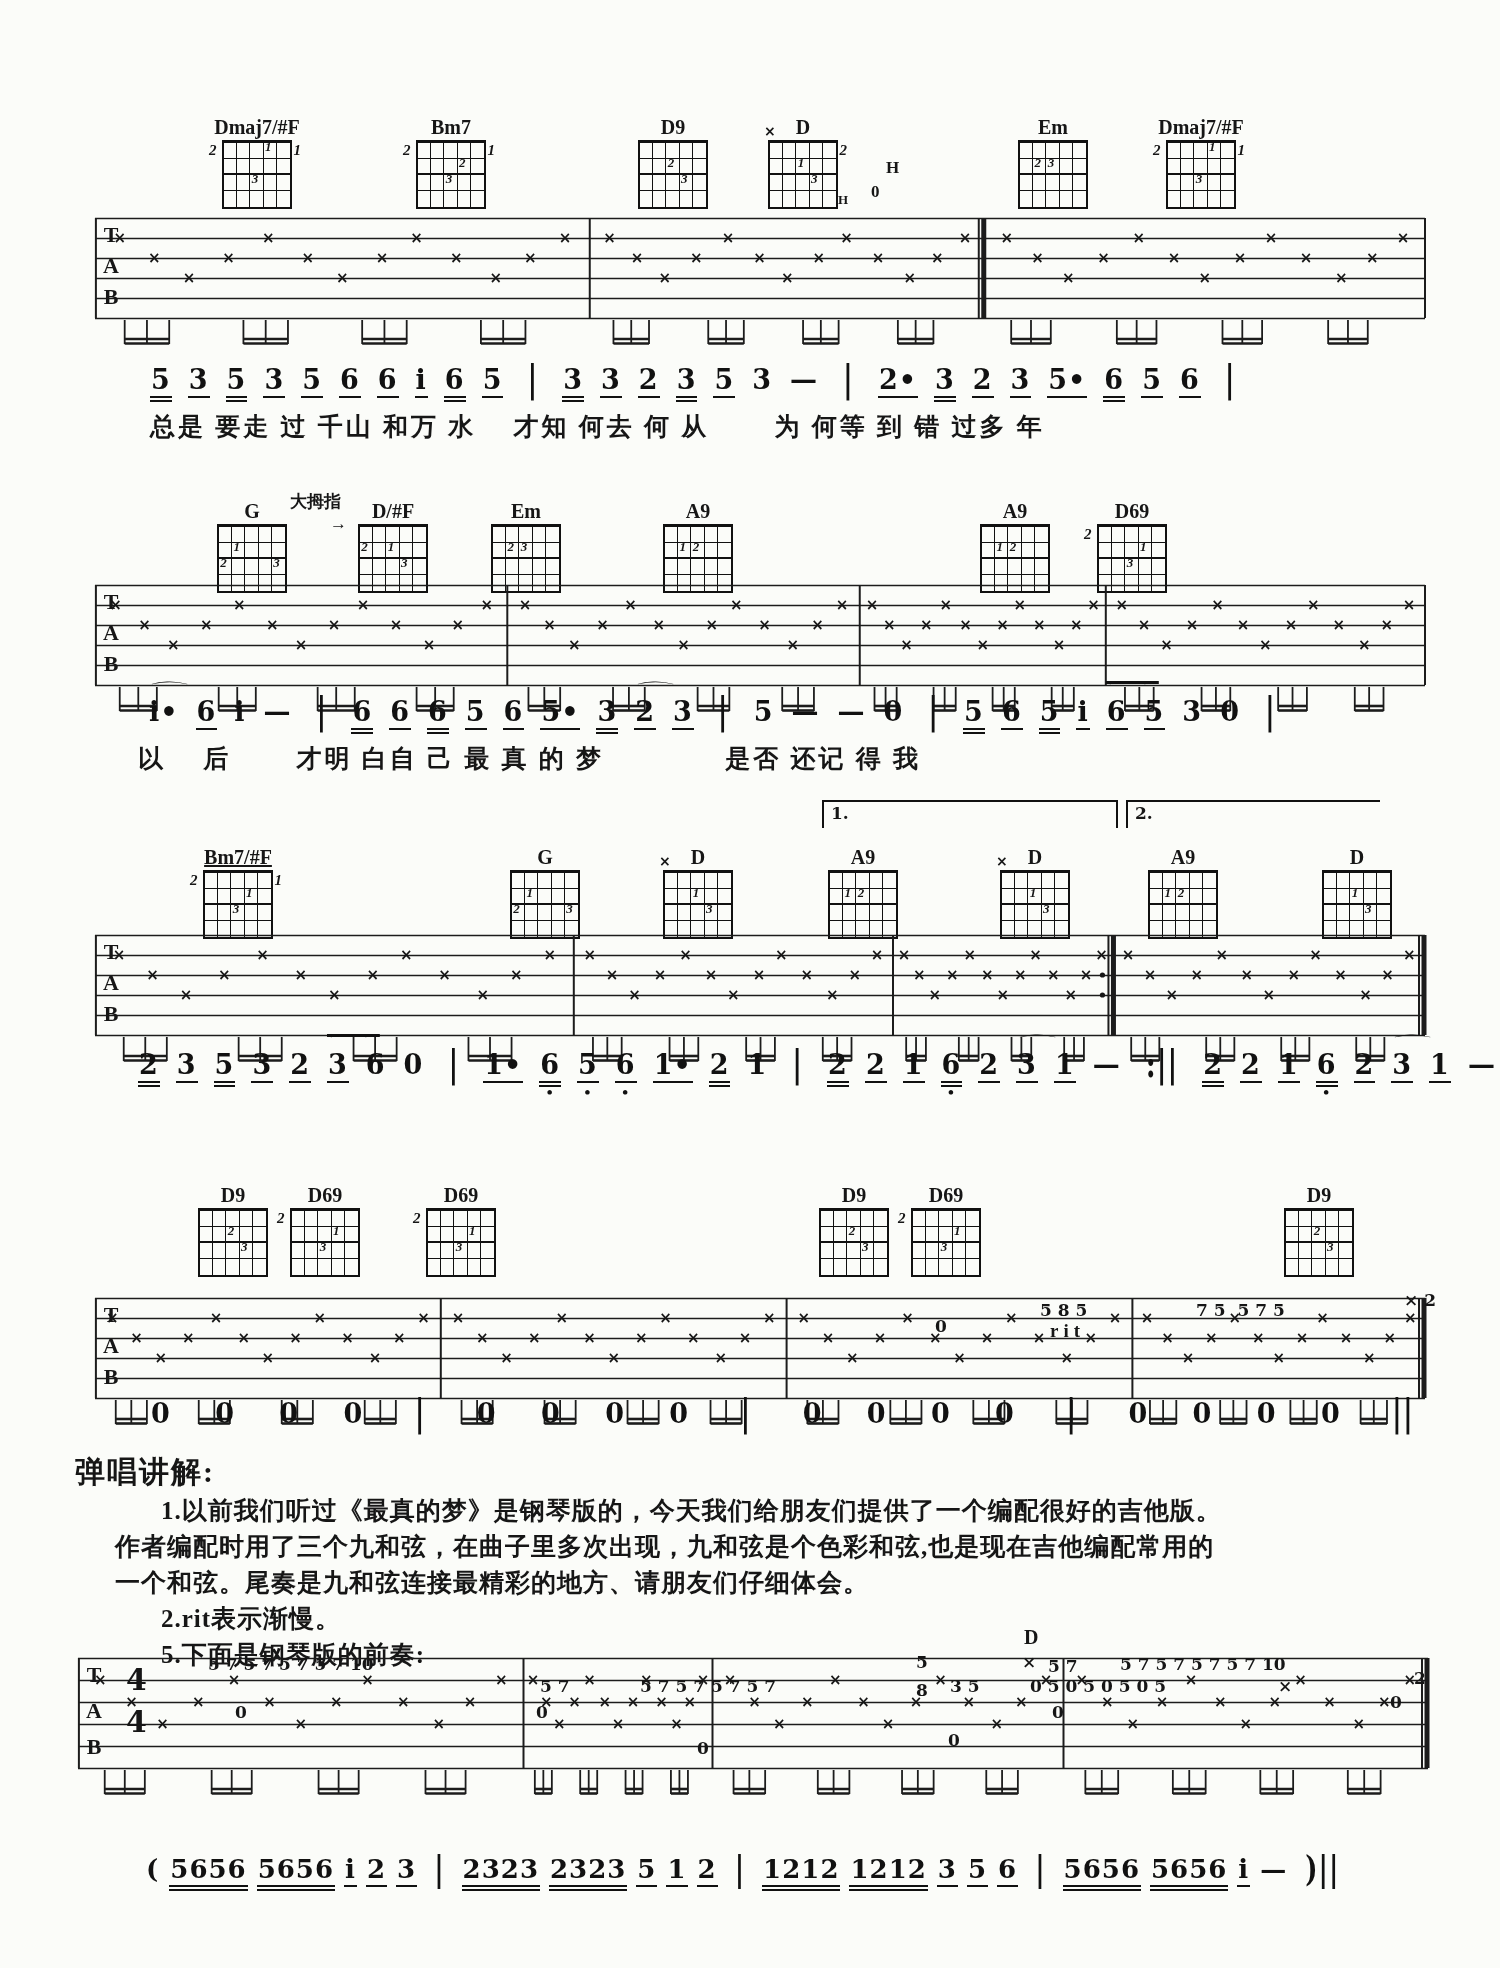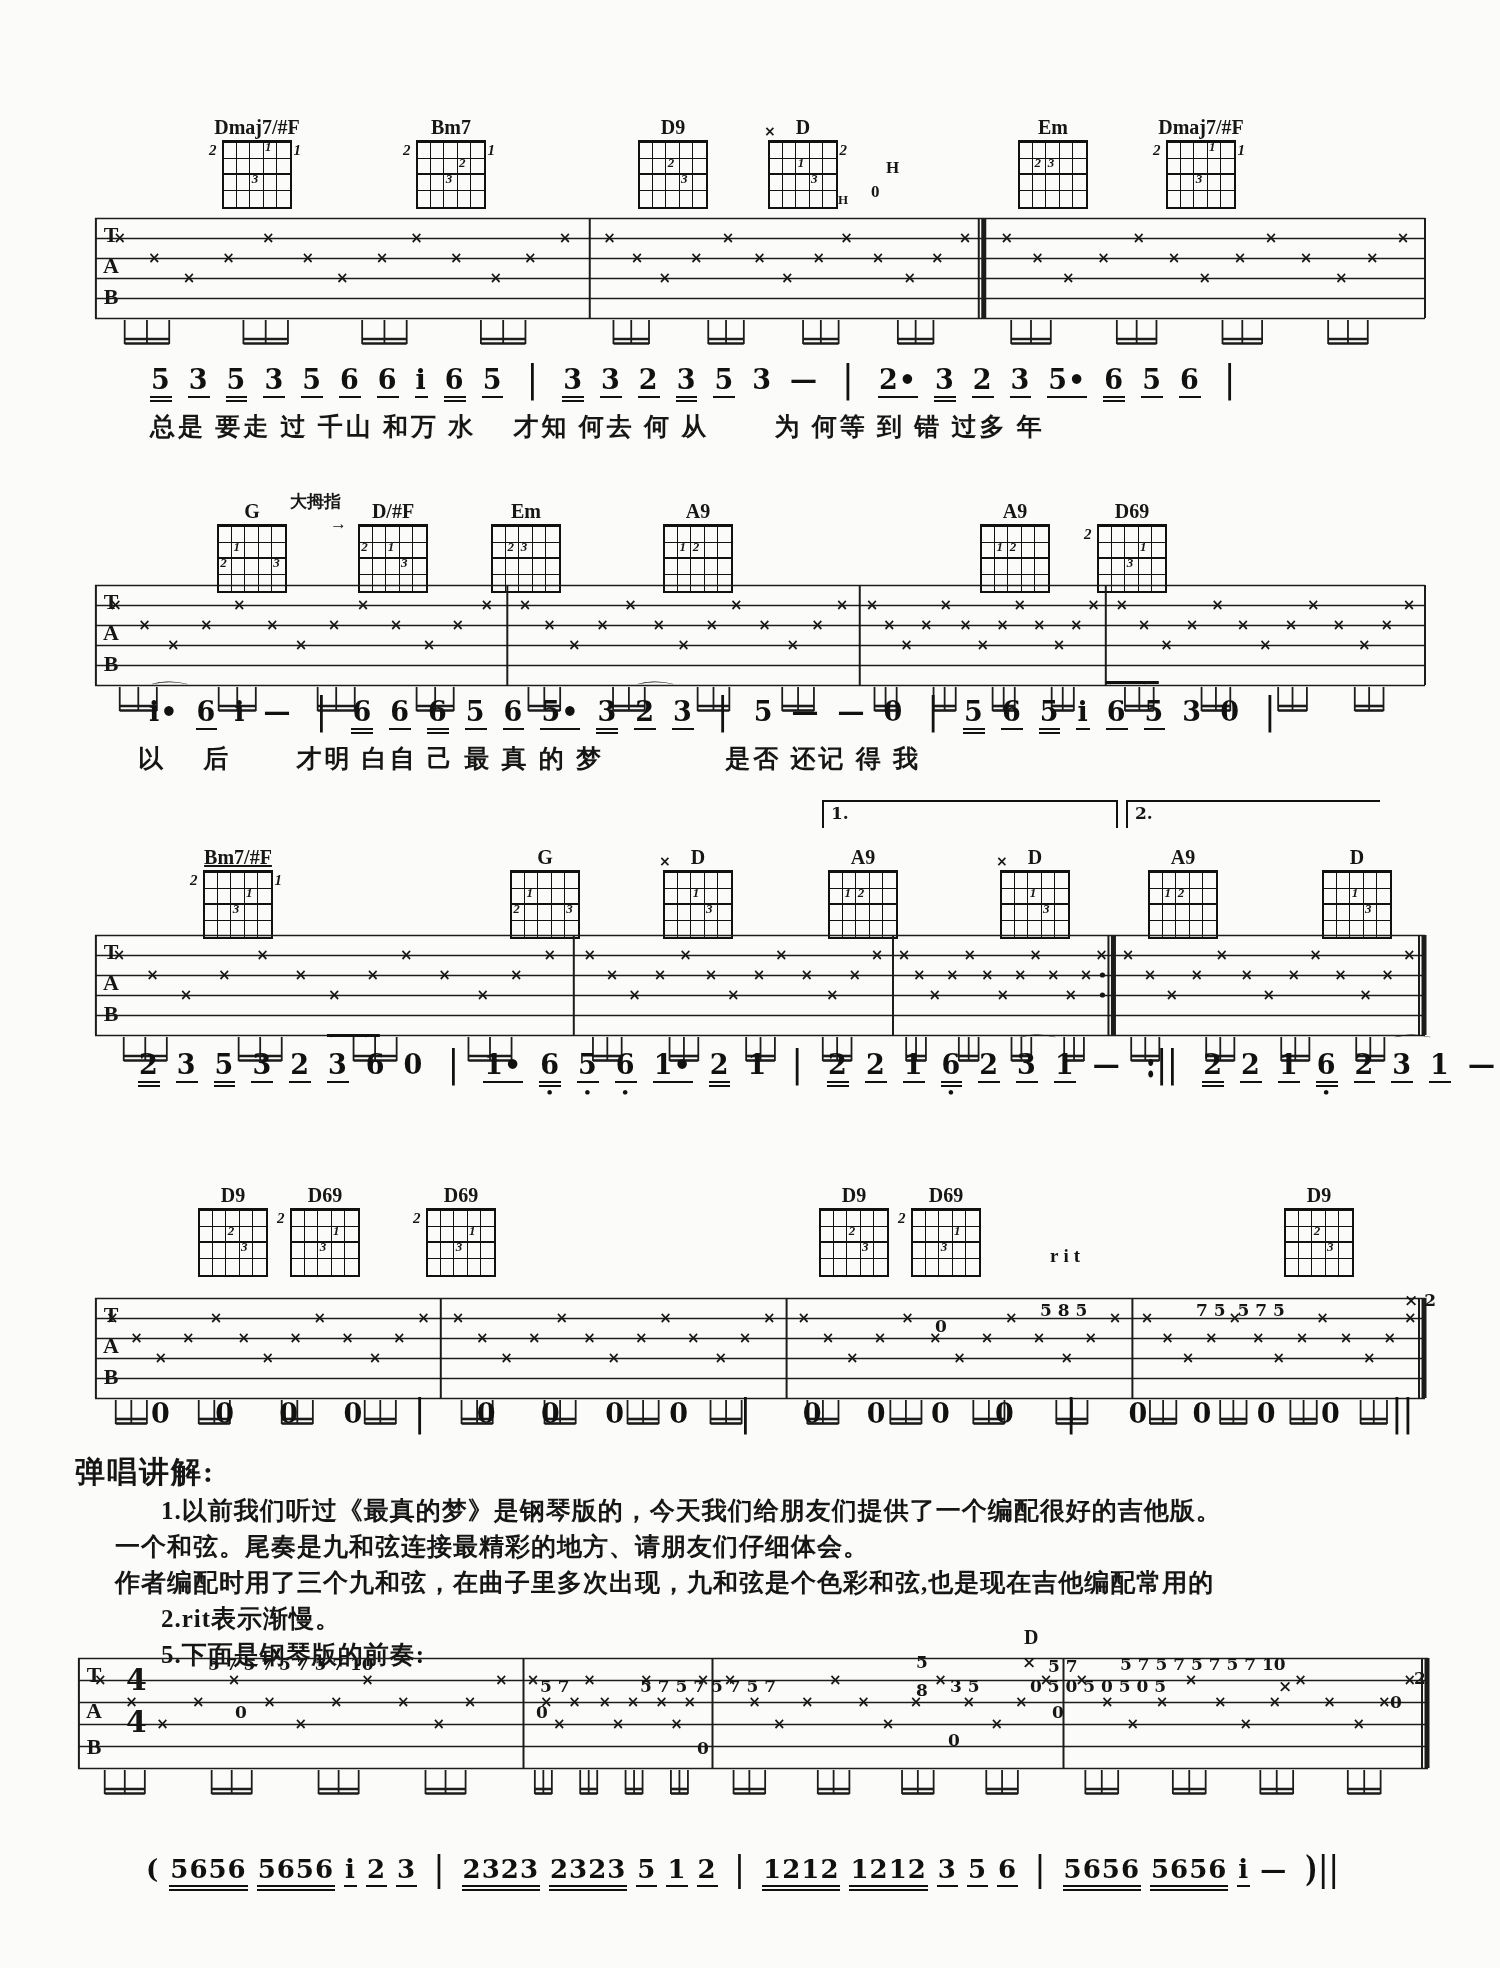--- a/index.html
+++ b/index.html
@@ -55,22 +55,22 @@
   .ind{text-indent:46px;}
   .codalabel{position:absolute;font:700 20px "Liberation Serif",serif;}
 </style>
 </head>
 <body>
 
 <div id="page">
   <div class="expl">
     <div class="expl-title">弹唱讲解:</div>
     <div class="expl-line ind">1.以前我们听过《最真的梦》是钢琴版的，今天我们给朋友们提供了一个编配很好的吉他版。</div>
+    <div class="expl-line">作者编配时用了三个九和弦，在曲子里多次出现，九和弦是个色彩和弦,也是现在吉他编配常用的</div>
     <div class="expl-line">一个和弦。尾奏是九和弦连接最精彩的地方、请朋友们仔细体会。</div>
-    <div class="expl-line">作者编配时用了三个九和弦，在曲子里多次出现，九和弦是个色彩和弦,也是现在吉他编配常用的</div>
     <div class="expl-line ind">2.rit表示渐慢。</div>
     <div class="expl-line ind">5.下面是钢琴版的前奏:</div>
   </div>
 <div class="chord" style="left: 222px; top: 92px;">
       <div class="cname">Dmaj7/#F</div>
       <div class="cgridwrap">
         <div class="cgrid"></div>
         <div class="cdot" style="left: 50%; top: 62.5%;">3</div>
         <div class="cdot" style="left: 70%; top: 12.5%;">1</div>
         <div class="cside l">2</div>
@@ -979,21 +979,21 @@
       <span class="tk">0</span>
       <span class="tk">0</span>
       <span class="tk">0</span>
       <span class="tk">0</span>
       <span class="tk bar">||</span>
     </div>
     <div class="ann small" style="left: 290px; top: 490px;">大拇指</div>
     <div class="ann small" style="left: 330px; top: 514px;">→</div>
     <div class="ann small" style="left: 886px; top: 158px;">H</div>
     <div class="ann small" style="left: 871px; top: 182px;">0</div>
-    <div class="ann rit" style="left: 1050px; top: 1245px; text-align: right;">rit</div>
+    <div class="ann rit" style="left: 1050px; top: 1320px; text-align: right;">rit</div>
     <div class="ann tabnum" style="left: 1040px; top: 1300px;">5 8 5</div>
     <div class="ann tabnum" style="left: 1196px; top: 1300px;">7 5  5 7 5</div>
     <div class="ann tabnum" style="left: 1404px; top: 1290px;">× 2</div>
     <div class="ann tabnum" style="left: 935px; top: 1316px;">0</div>
     <div class="codalabel" style="left: 1024px; top: 1626px;">D</div>
     <svg width="1350" height="150" style="position: absolute; left: 78px; top: 1658px; overflow: visible;">
       <line x1="0" y1="0.5" x2="1350" y2="0.5" stroke="#1c1c1c" stroke-width="1.7"></line>
       <line x1="0" y1="22.5" x2="1350" y2="22.5" stroke="#1c1c1c" stroke-width="1.7"></line>
       <line x1="0" y1="44.5" x2="1350" y2="44.5" stroke="#1c1c1c" stroke-width="1.7"></line>
       <line x1="0" y1="66.5" x2="1350" y2="66.5" stroke="#1c1c1c" stroke-width="1.7"></line>

